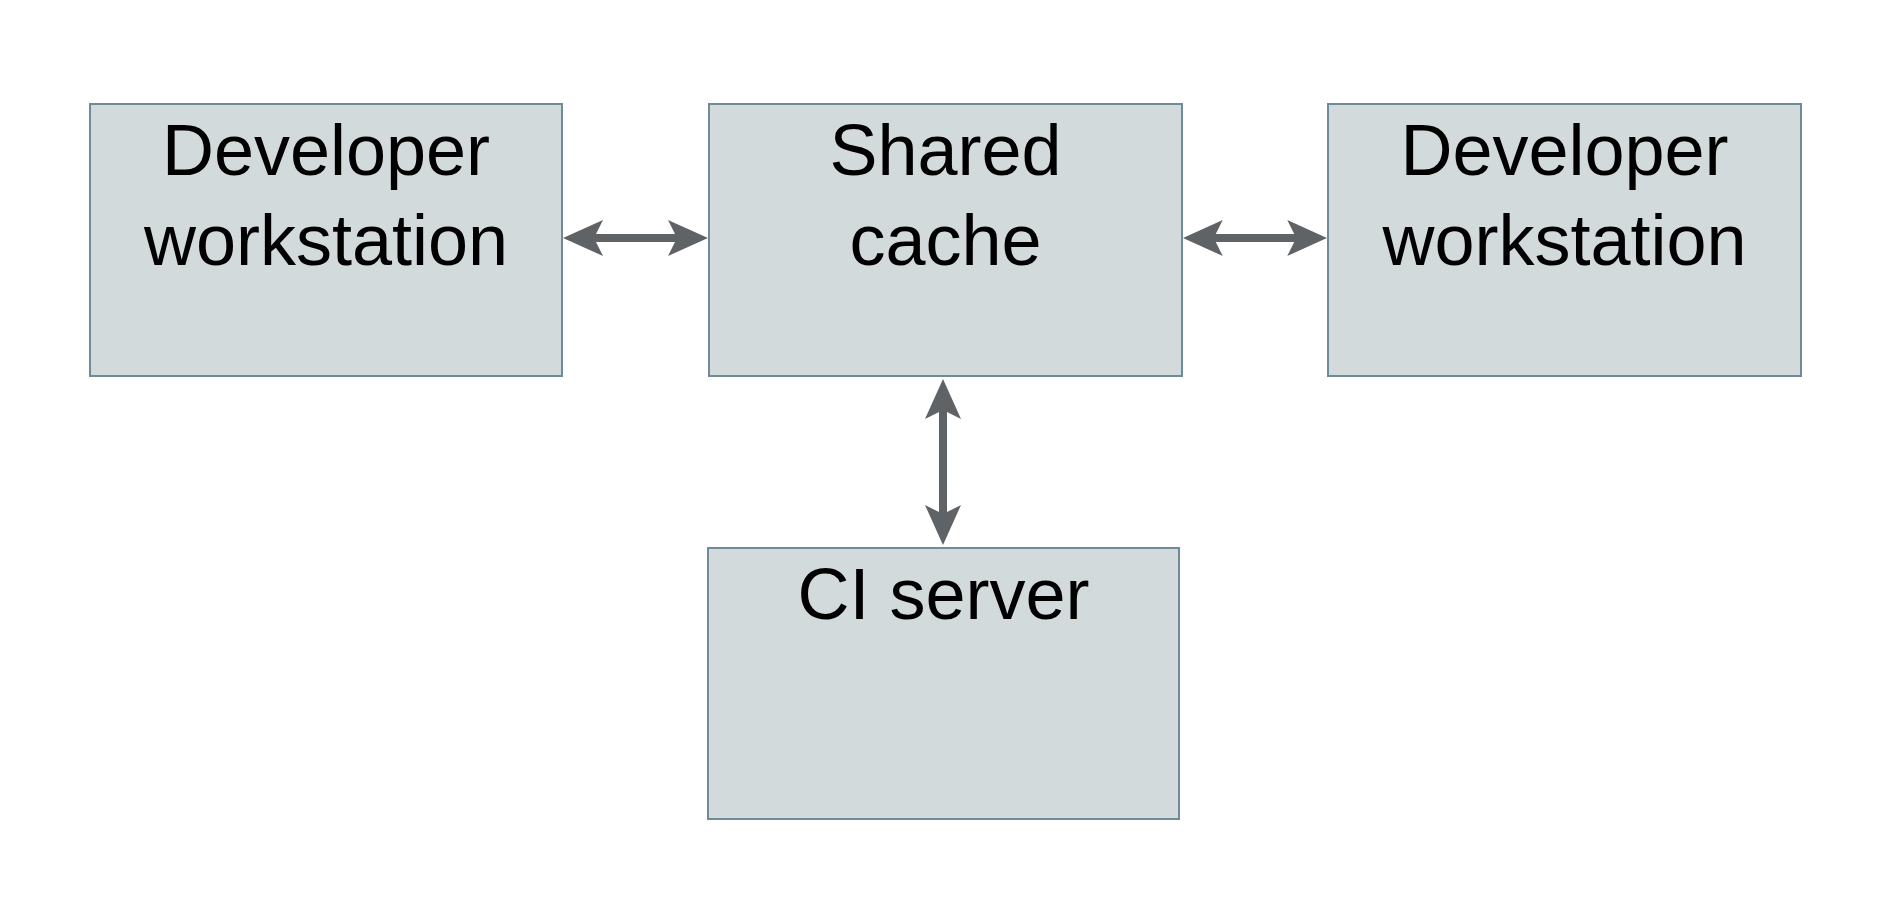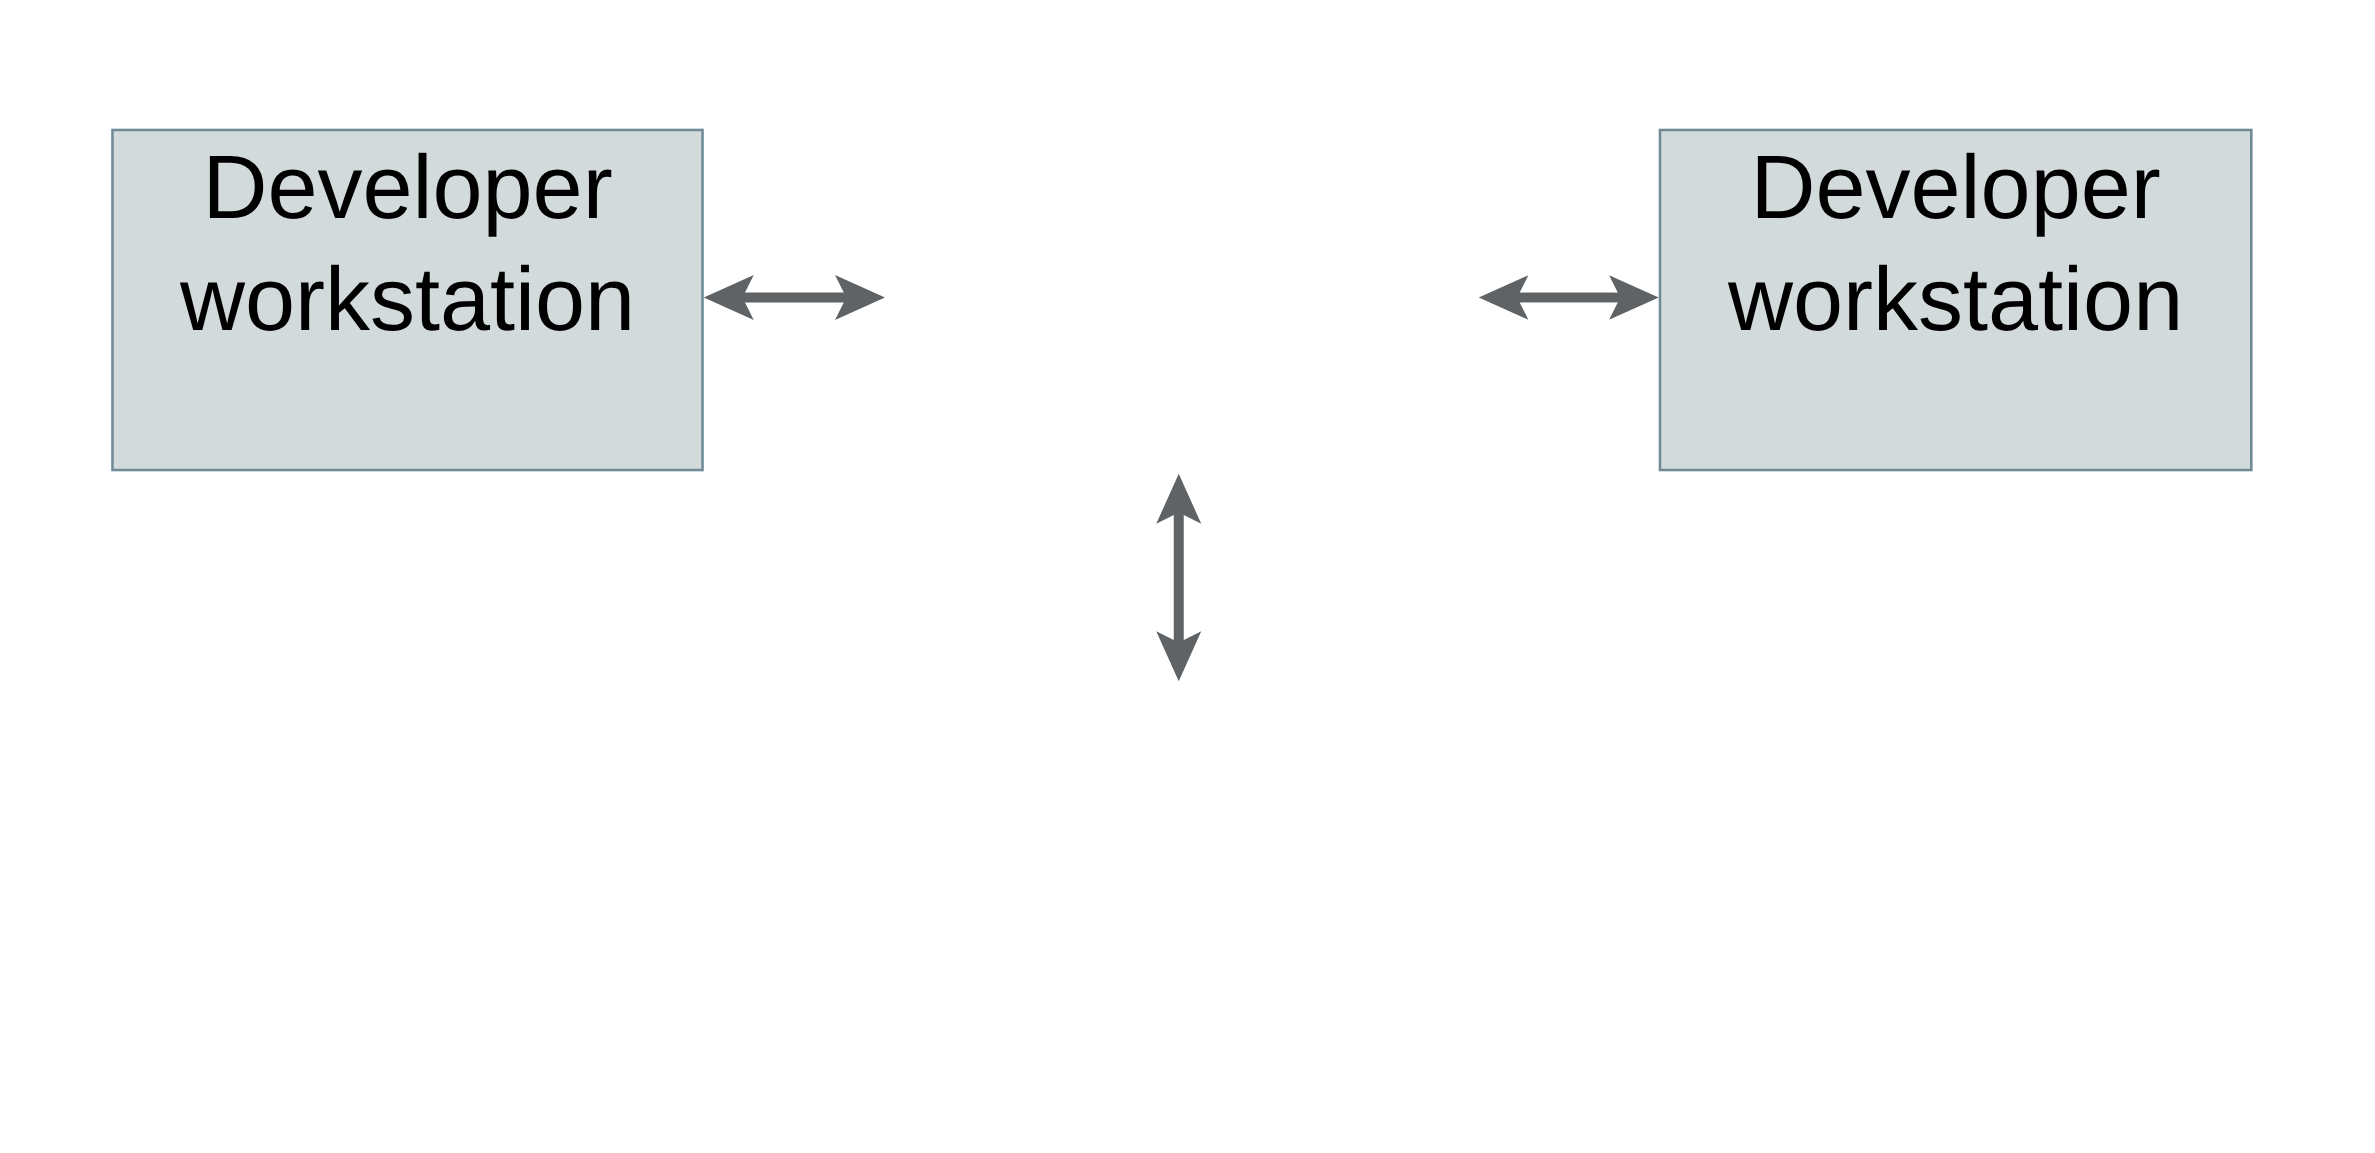--- a/index.html
+++ b/index.html
@@ -45,26 +45,33 @@
 </head>
 <body>
 
 <div class="canvas">
 
   <div class="node node-dev-left">
     <span class="node-label">Developer
 workstation</span>
   </div>
 
+  <div class="node node-shared">
+    <span class="node-label">Shared
+cache</span>
+  </div>
 
   <div class="node node-dev-right">
     <span class="node-label">Developer
 workstation</span>
   </div>
 
+  <div class="node node-ci">
+    <span class="node-label">CI server</span>
+  </div>
 
   <svg class="arrow arrow-left" viewBox="0 0 145 40">
     <path d="M0,20 L40,2 L31,20 L40,38 Z" fill="#5f6366"></path>
     <rect x="28" y="16" width="89" height="8" fill="#5f6366"></rect>
     <path d="M145,20 L105,2 L114,20 L105,38 Z" fill="#5f6366"></path>
   </svg>
 
   <svg class="arrow arrow-right" viewBox="0 0 145 40">
     <path d="M0,20 L40,2 L31,20 L40,38 Z" fill="#5f6366"></path>
     <rect x="28" y="16" width="89" height="8" fill="#5f6366"></rect>

